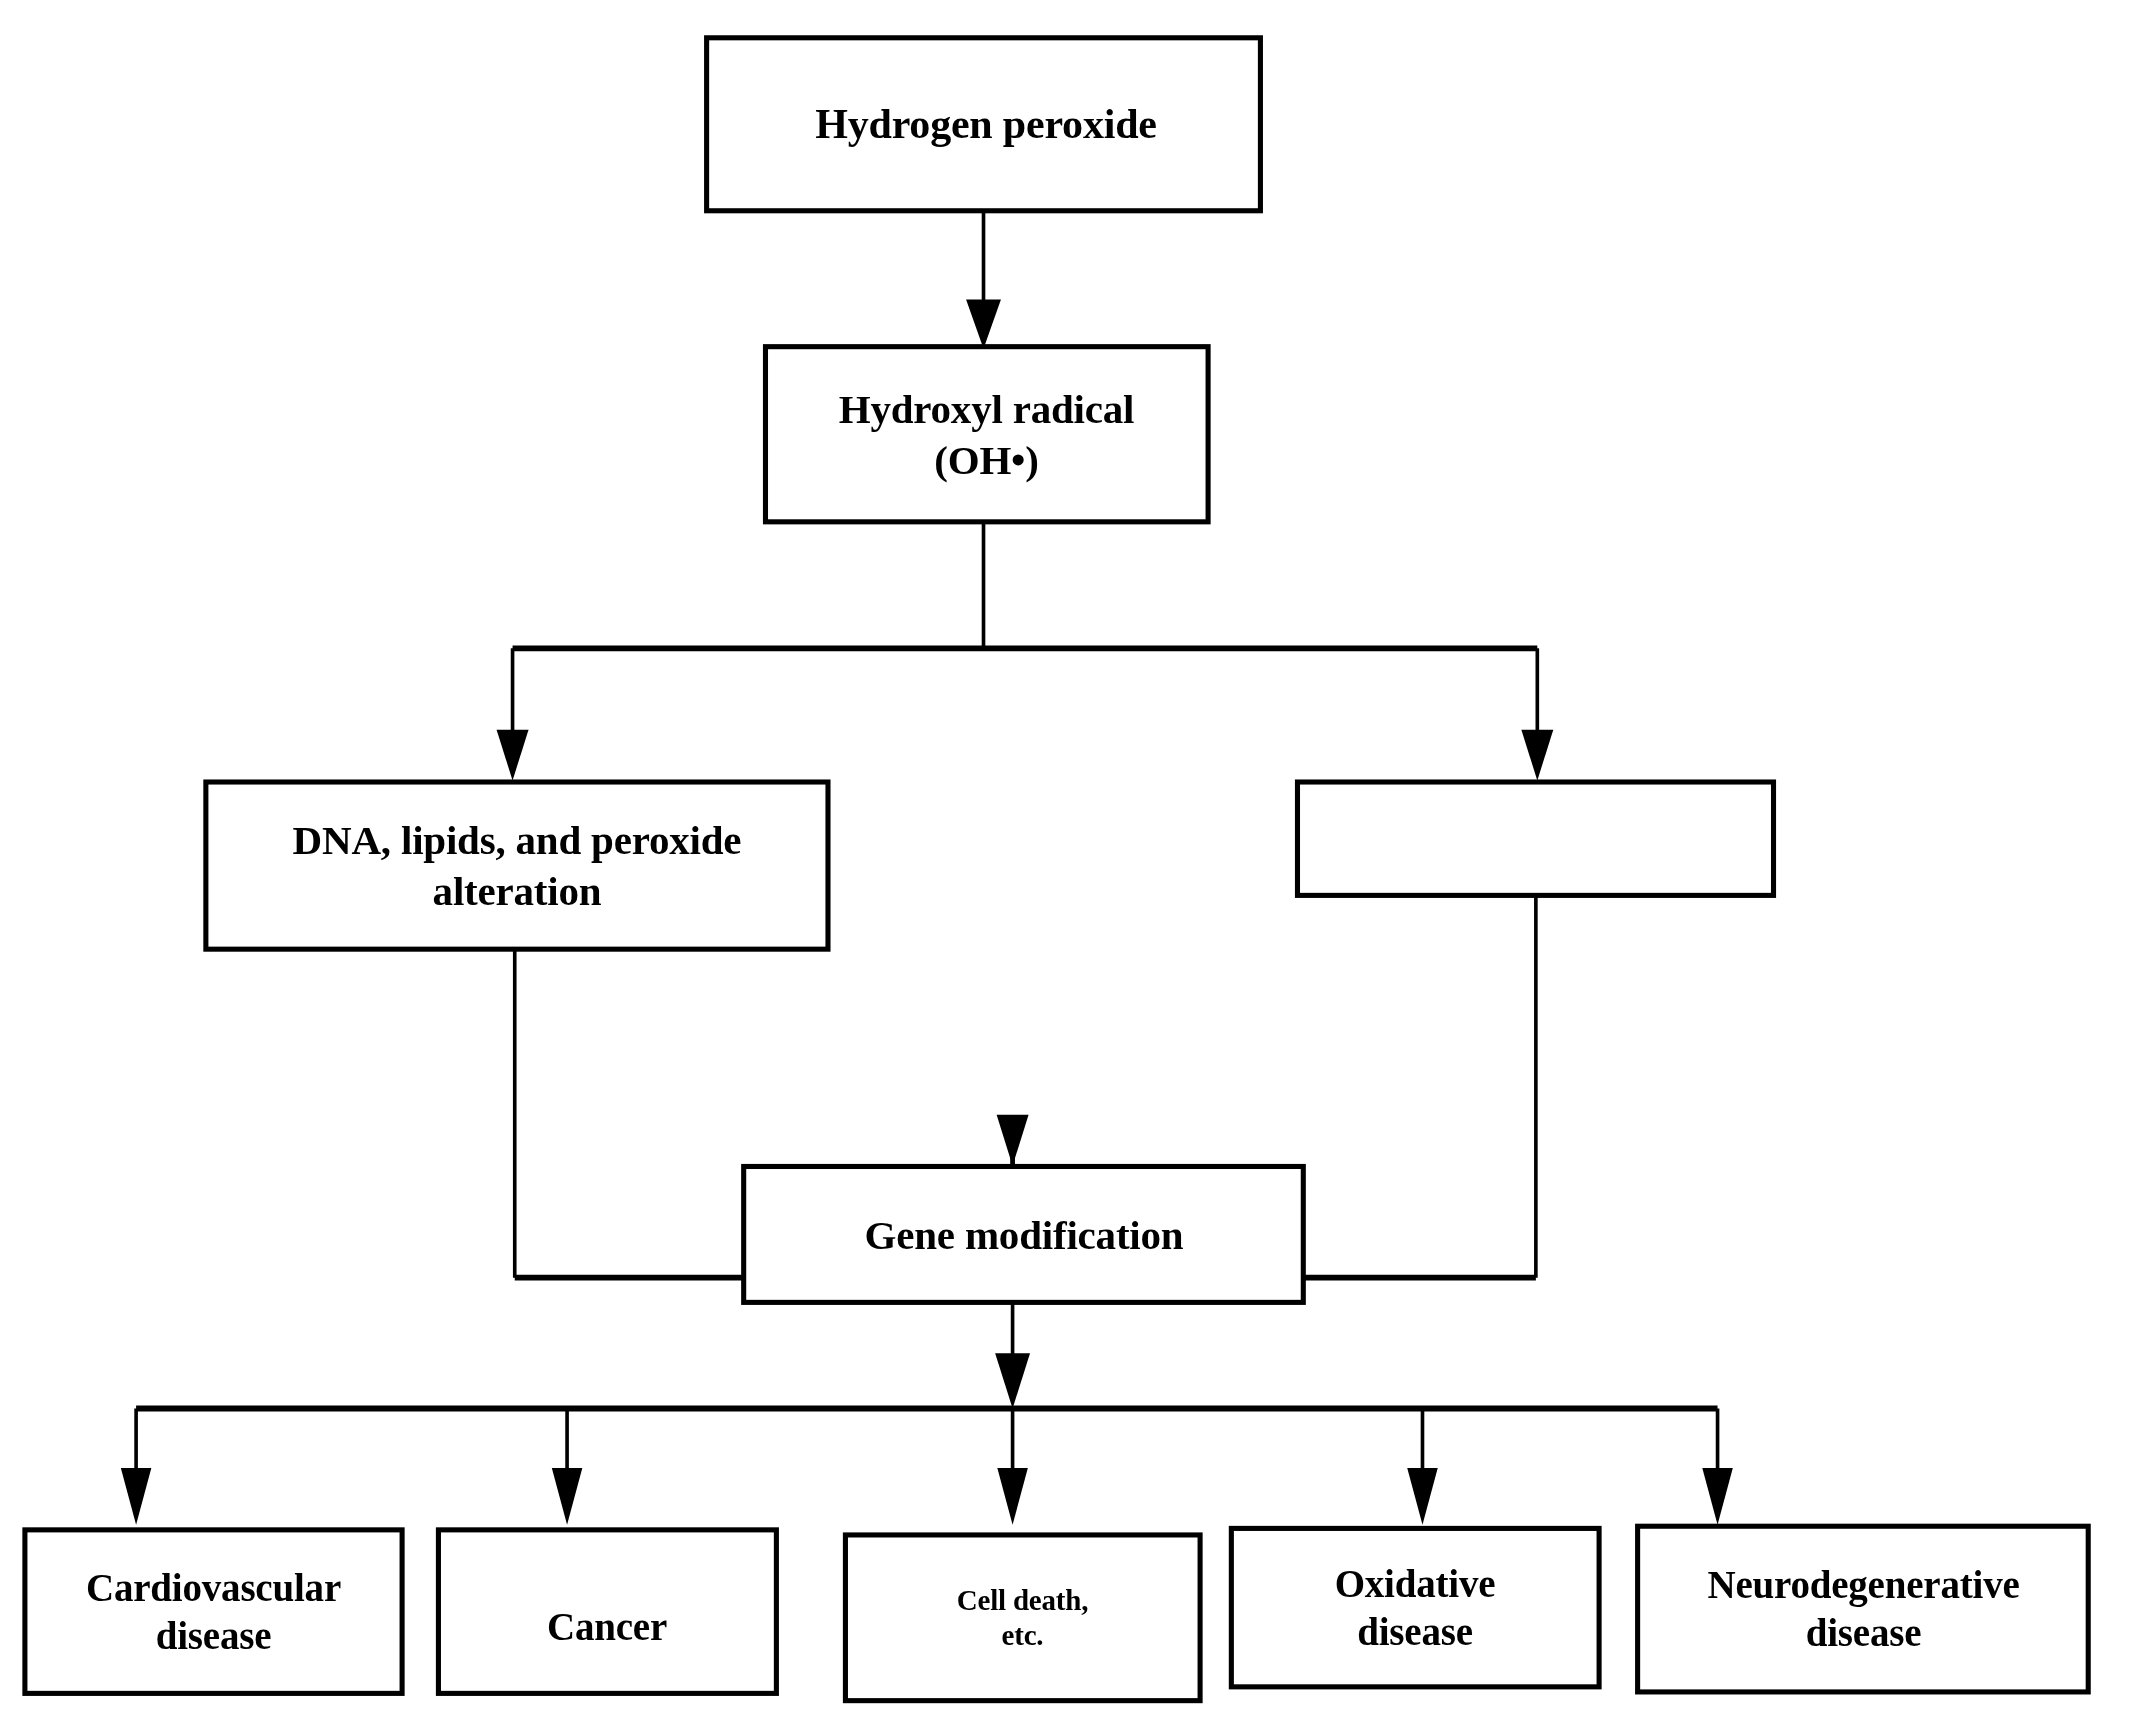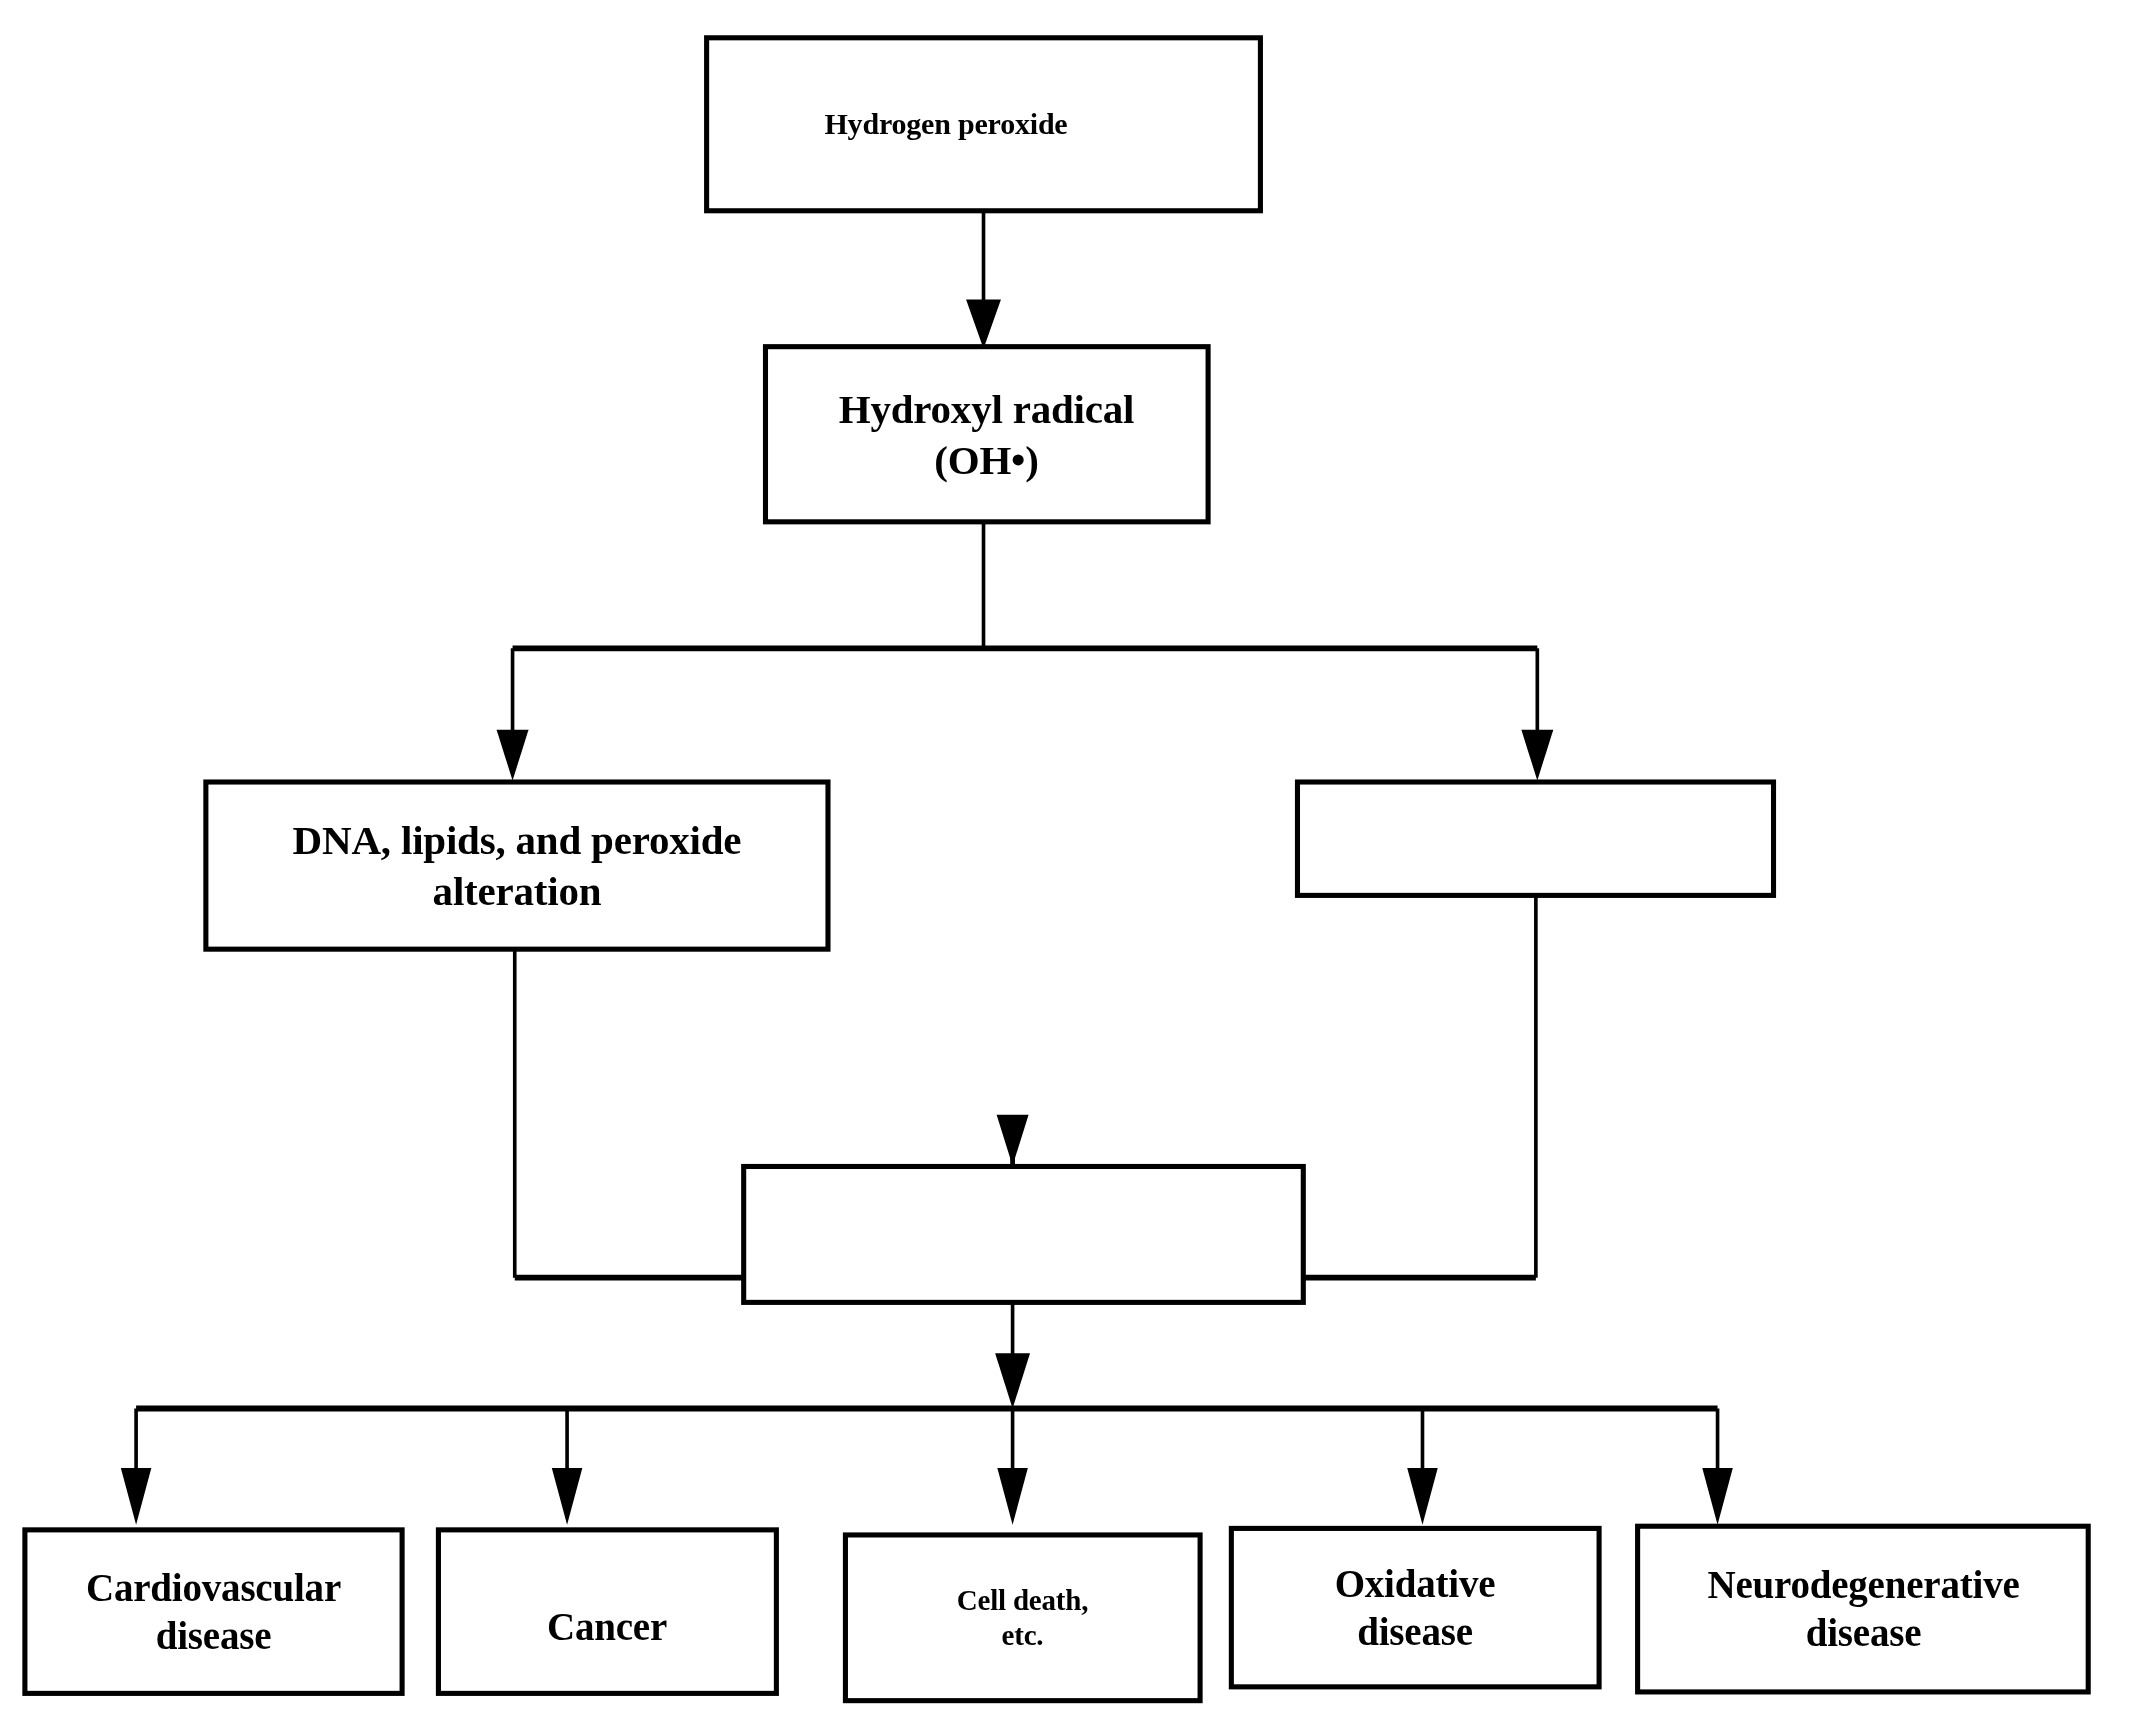--- a/index.html
+++ b/index.html
@@ -125,41 +125,44 @@
     <rect class="boxrect" x="283" y="1076" width="856" height="230"></rect>
     <rect class="boxrect" x="1785" y="1076" width="655" height="156"></rect>
     <rect class="boxrect" x="1023" y="1605" width="770" height="187"></rect>
     <rect class="boxrect" x="34" y="2105" width="519" height="225"></rect>
     <rect class="boxrect" x="603" y="2105" width="465" height="225"></rect>
     <rect class="boxrect" x="1163" y="2112" width="488" height="228"></rect>
     <rect class="boxrect" x="1694" y="2103" width="506" height="218"></rect>
     <rect class="boxrect" x="2253" y="2100" width="620" height="228"></rect>
   </svg>
 
-  <div class="boxlabel" style="left:669px; top:38px; width:554px; height:173px; font-size:30px;">
+  <div class="boxlabel" style="left:709px; top:38px; width:554px; height:173px; font-size:42px;">
     <div>
       <div>Hydrogen peroxide</div>
     </div>
   </div>
 
   <div class="boxlabel" style="left:765px; top:347px; width:443px; height:175px; font-size:41px;">
     <div>
       <div>Hydroxyl radical</div>
       <div>(OH•)</div>
     </div>
   </div>
 
   <div class="boxlabel" style="left:206px; top:782px; width:622px; height:167px; font-size:41px;">
     <div>
       <div>DNA, lipids, and peroxide</div>
       <div>alteration</div>
     </div>
   </div>
 
 
+  <div class="boxlabel" style="left:744px; top:1167px; width:560px; height:136px; font-size:41px;">
+    <div>Gene modification</div>
+  </div>
 
   <div class="boxlabel" style="left:25px; top:1530px; width:377px; height:164px; font-size:39px;">
     <div>
       <div>Cardiovascular</div>
       <div>disease</div>
     </div>
   </div>
 
   <div class="boxlabel" style="left:438px; top:1530px; width:338px; height:164px; font-size:39px; align-items:center; padding-top:30.5px;">
     <div>Cancer</div>

